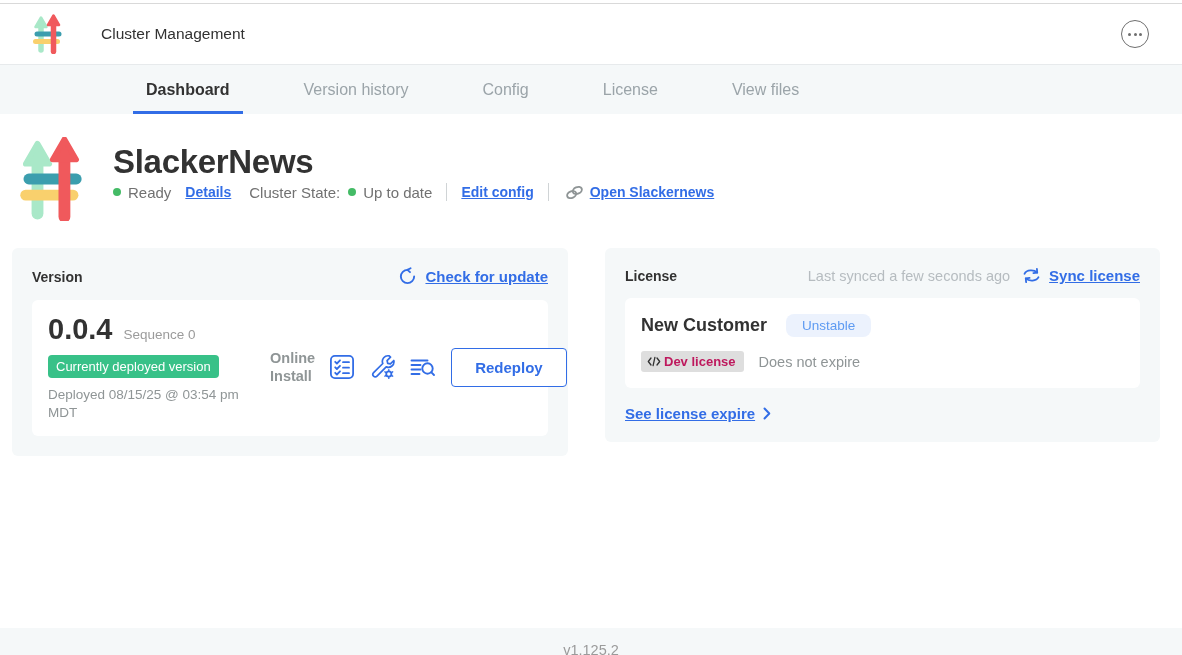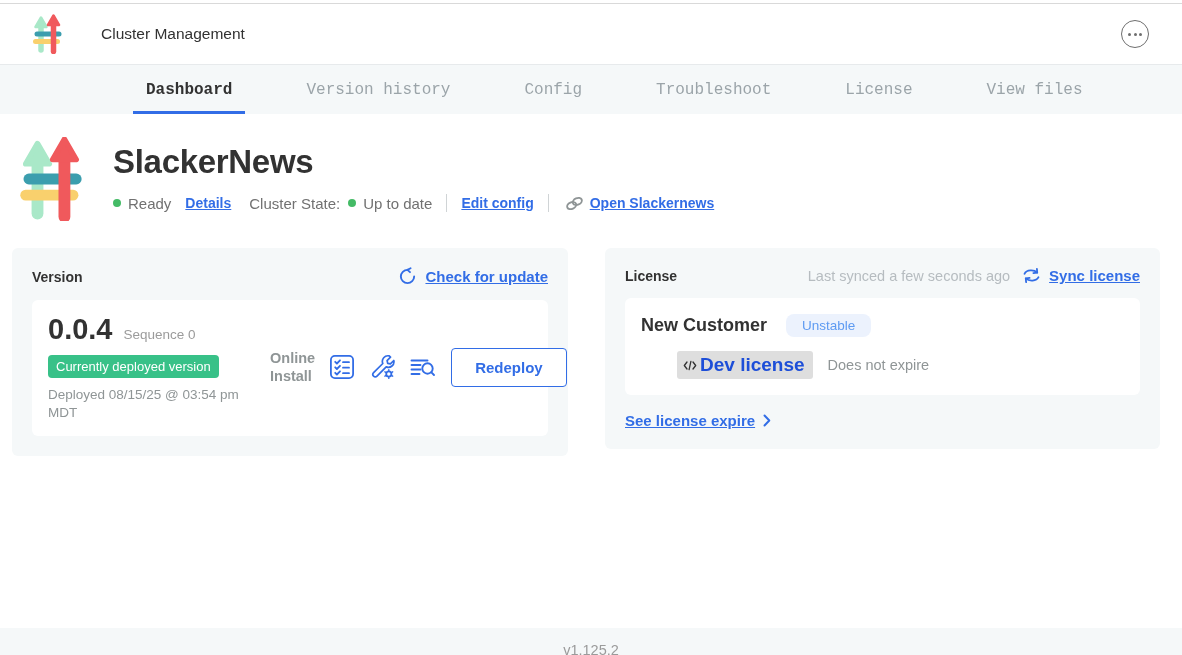--- a/index.html
+++ b/index.html
@@ -19,30 +19,30 @@
   .topnav-right { margin-left:auto; align-self:center; margin-right:33px; }
   .ellipsis-btn { width:28px; height:28px; border-radius:50%; border:1.5px solid #6e6e6e;
     background:#fff; display:flex; align-items:center; justify-content:center; gap:2.5px; cursor:pointer; }
   .ellipsis-btn i { width:3px; height:3px; border-radius:50%; background:#6e6e6e; display:block; }
 
   
   .subnav { height:49px; background:#f5f8f9; display:flex; align-items:stretch;
     padding-left:133px; }
   .sub-tab { display:flex; align-items:center; padding:0 13px; margin-right:48px;
     font-size:16px; color:#9ba4a9; cursor:pointer; border-bottom:3px solid transparent;
-    border-top:3px solid transparent;font-family:Liberation Mono, monospace; }
+    border-top:3px solid transparent; }
   .sub-tab.active { color:#323232; font-weight:600; border-bottom-color:#326de6; }
 
   main { height:491px; background:#fff; }
 
   
   .app-header { display:flex; margin:23px 0 0 20px; }
   .app-title-block { margin-left:30px; }
   h1.app-title { font-size:33px; font-weight:700; letter-spacing:-0.3px; margin-top:6px; }
-  .status-row { display:flex; align-items:center; margin-top:13px; font-size:15px; color:#717171;text-align:right; }
+  .status-row { display:flex; align-items:center; margin-top:2px; font-size:15px; color:#717171;text-align:right; }
   .dot { width:8px; height:8px; border-radius:50%; background:#44bb66; display:inline-block; margin-right:7px; }
   .status-row .gap { margin-left:14px; }
   a.link { color:#326de6; text-decoration:underline; font-weight:600; cursor:pointer; }
   .status-row a.link { font-size:14px; }
   .vdiv { width:1px; height:18px; background:#d0d4d6; margin:0 14px; }
   .open-app { display:flex; align-items:center; margin-left:2px; }
   .open-app svg { margin-right:6px; }
 
   
   .cards { display:flex; align-items:flex-start; gap:37px; margin:23px 12px 0; }
@@ -78,21 +78,21 @@
   .license-card { width:555px; }
   .license-card .last-synced { margin-left:auto; font-size:14.5px; color:#b6bcc0; }
   .license-card .head-link { margin-left:12px; }
   .license-inner { padding:16px; }
   .cust-row { display:flex; align-items:center; }
   .cust-name { font-size:18px; font-weight:700; }
   .channel-badge { margin-left:19px; background:#ecf2fd; color:#5e9bf2; font-size:13.5px;
     padding:4px 16px; border-radius:8px; }
   .lic-row2 { display:flex; align-items:center; margin-top:14px; }
   .type-badge { background:#dedede; border-radius:3px; padding:3px 8px 3px 6px;
-    display:flex; align-items:center; font-size:19px; font-weight:700; color:#1d4ed8;margin-left:36px; }
+    display:flex; align-items:center; font-size:13px; font-weight:700; color:#be185d; }
   .type-badge svg { margin-right:3px; }
   .expiry { margin-left:15px; font-size:14.5px; color:#8f9596; }
 
   
   footer { height:44px; background:#f5f8f9; display:flex; align-items:center;
     justify-content:center; font-size:14.5px; color:#9b9b9b; }
 </style>
 </head>
 <body>
 
@@ -123,23 +123,20 @@
 
 <nav class="subnav">
   <div class="sub-tab active">
       <span>Dashboard</span>
     </div>
   <div class="sub-tab">
       <span>Version history</span>
     </div>
   <div class="sub-tab">
       <span>Config</span>
-    </div>
-  <div class="sub-tab">
-      <span>Troubleshoot</span>
     </div>
   <div class="sub-tab">
       <span>License</span>
     </div>
   <div class="sub-tab">
       <span>View files</span>
     </div>
 </nav>
 
 <main>

